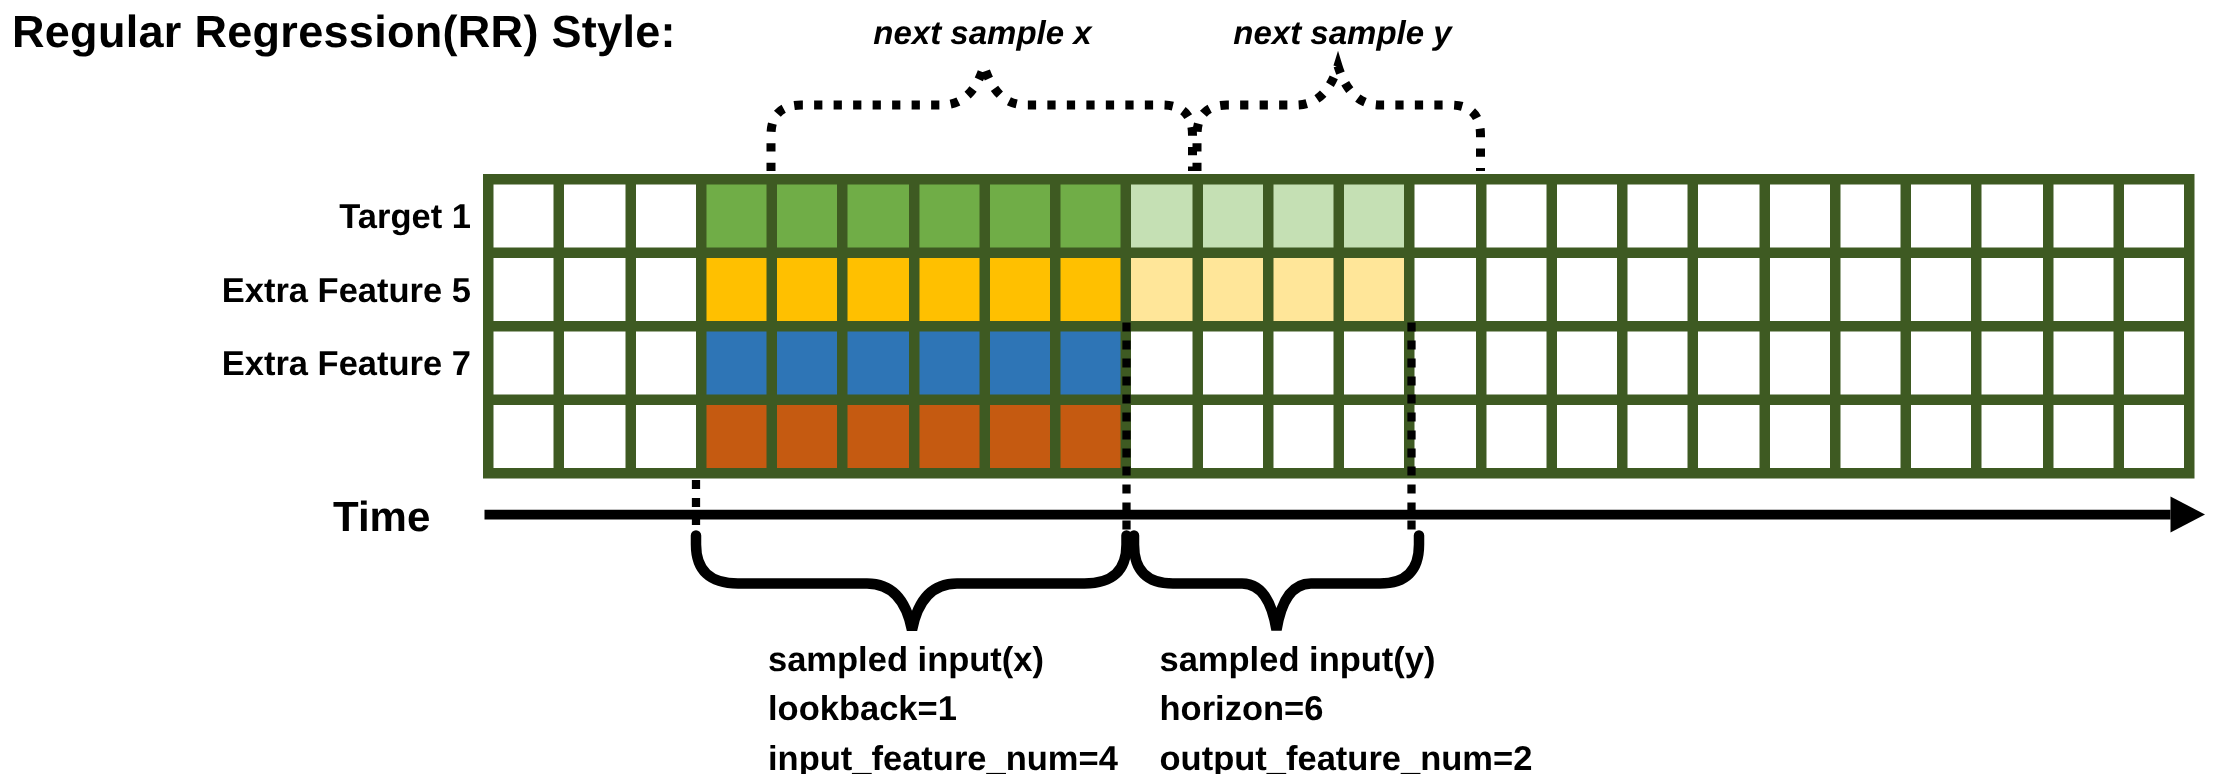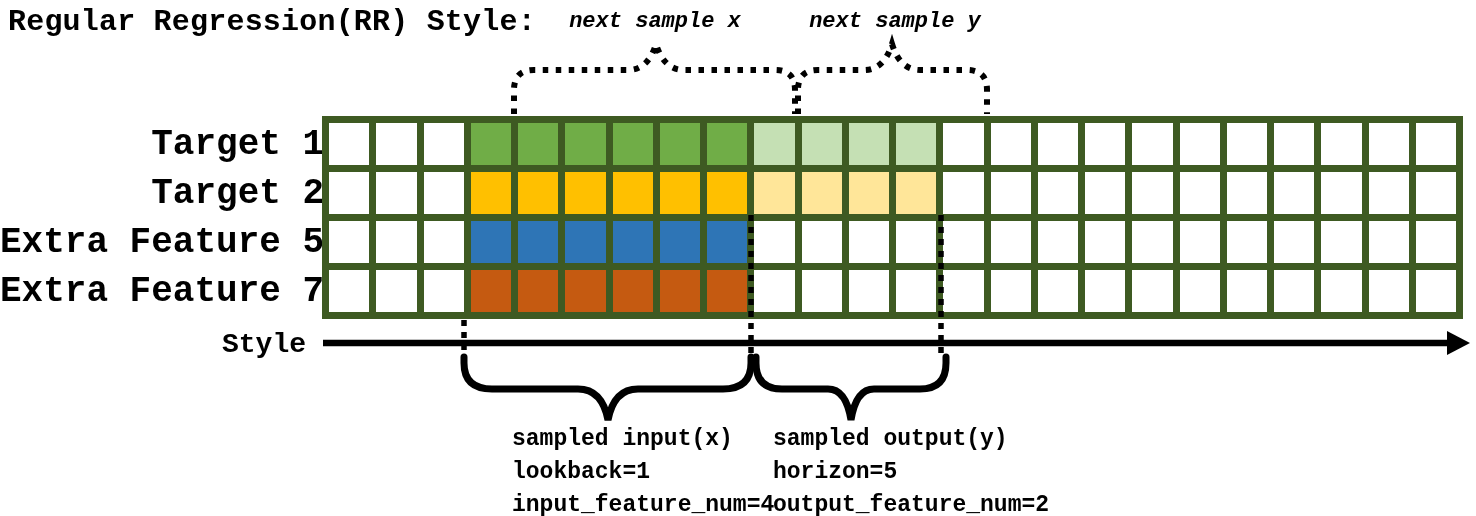--- a/index.html
+++ b/index.html
@@ -1,20 +1,20 @@
 <!DOCTYPE html>
 <html style="--ink: #000000;"><head>
 <meta charset="utf-8">
 <style>
   html,body{margin:0;padding:0;background:#ffffff;}
   .canvas{
     position:relative;
     width:1476px;height:516px;
     background:#ffffff;
-    font-family:Liberation Mono, monospace;
+    font-family:Liberation Sans, sans-serif;
     color:#000;
     overflow:hidden;
   }
   .title{
     position:absolute;left:8px;top:5px;
     font-size:30px;font-weight:bold;letter-spacing:.2px;
   }
   .next-label{
     position:absolute;top:9px;width:300px;
     text-align:center;
@@ -23,21 +23,21 @@
   .next-label.nx{left:505px;}
   .next-label.ny{left:745px;}
 
   .row-labels{
     position:absolute;left:0;top:116px;width:314px;height:203px;
     display:grid;grid-template-rows:repeat(4,1fr);
     gap:7px;padding:7px 0;box-sizing:border-box;
   }
   .row-label{
     display:flex;align-items:center;justify-content:flex-end;
-    font-size:36px;font-weight:bold;white-space:nowrap;
+    font-size:23px;font-weight:bold;white-space:nowrap;
   }
 
   .grid{
     position:absolute;left:322px;top:116px;width:1141px;height:203px;
     display:grid;gap:7px;padding:7px;box-sizing:border-box;
   }
   .cell{width:100%;height:100%;}
 
   .overlay{position:absolute;left:0;top:0;width:1476px;height:516px;}
 
@@ -57,21 +57,20 @@
 
 <div class="canvas">
 
   <div class="title">Regular Regression(RR) Style:</div>
 
   <div class="next-label ny">next sample y</div>
   <div class="next-label nx">next sample x</div>
 
   <div class="row-labels">
     <div class="row-label">Target 1</div>
-    <div class="row-label">Target 2</div>
     <div class="row-label">Extra Feature 5</div>
     <div class="row-label">Extra Feature 7</div>
   </div>
 
   <div class="grid" id="grid" style="background: rgb(62, 90, 34); grid-template-columns: repeat(24, 1fr); grid-template-rows: repeat(4, 1fr);">
       <div class="cell" style="background: rgb(255, 255, 255);"></div>
       <div class="cell" style="background: rgb(255, 255, 255);"></div>
       <div class="cell" style="background: rgb(255, 255, 255);"></div>
       <div class="cell" style="background: rgb(112, 173, 71);"></div>
       <div class="cell" style="background: rgb(112, 173, 71);"></div>
@@ -179,27 +178,27 @@
     <line x1="941" y1="215" x2="941" y2="358" stroke="var(--ink,#000)" stroke-width="5.5" stroke-dasharray="6 6"></line>
 
     <line x1="323" y1="343" x2="1447" y2="343" stroke="var(--ink,#000)" stroke-width="6.5"></line>
     <polygon points="1447,331 1447,355 1470,343" fill="var(--ink,#000)"></polygon>
 
     <path d="M 464 357 L 464 363 Q 464 389 492 389 L 578 389 Q 602 389 608 420 Q 614 389 638 389 L 723 389 Q 751 389 751 363 L 751 357" fill="none" stroke="var(--ink,#000)" stroke-width="7" stroke-linecap="round"></path>
 
     <path d="M 756 357 L 756 363 Q 756 389 782 389 L 828 389 Q 846 389 851 420 Q 856 389 874 389 L 920 389 Q 946 389 946 363 L 946 357" fill="none" stroke="var(--ink,#000)" stroke-width="7" stroke-linecap="round"></path>
   </svg>
 
-  <div class="time-label">Style</div>
+  <div class="time-label">Time</div>
 
   <div class="text-block input">
     <div>sampled input(x)</div>
     <div>lookback=1</div>
     <div>input_feature_num=4</div>
   </div>
 
   <div class="text-block output">
-    <div>sampled output(y)</div>
-    <div>horizon=5</div>
+    <div>sampled input(y)</div>
+    <div>horizon=6</div>
     <div>output_feature_num=2</div>
   </div>
 
 </div>
 
 </body></html>

